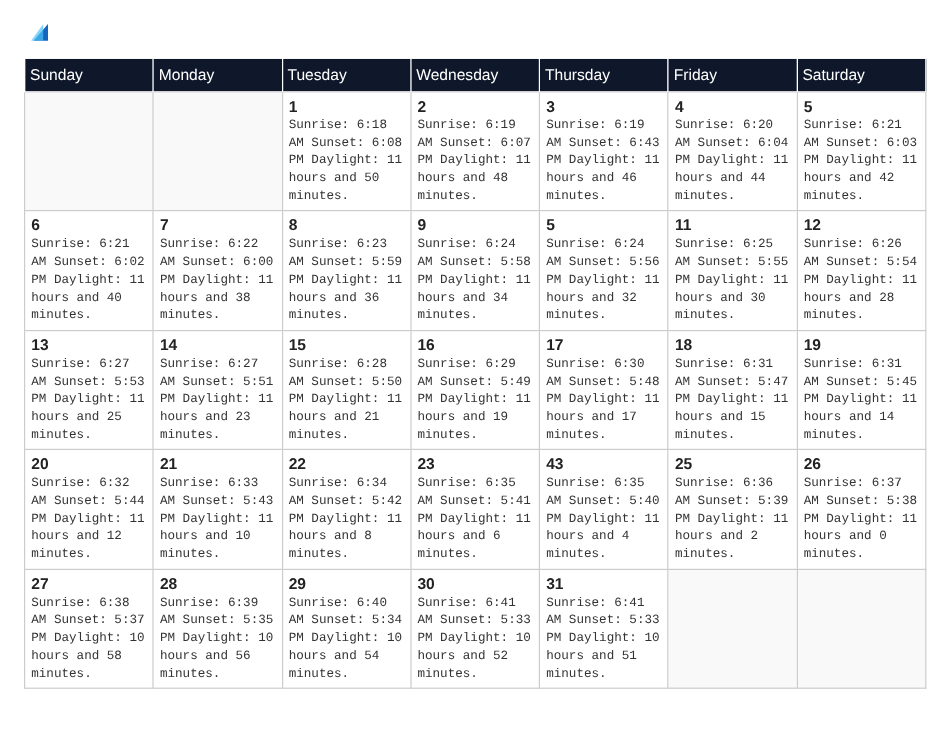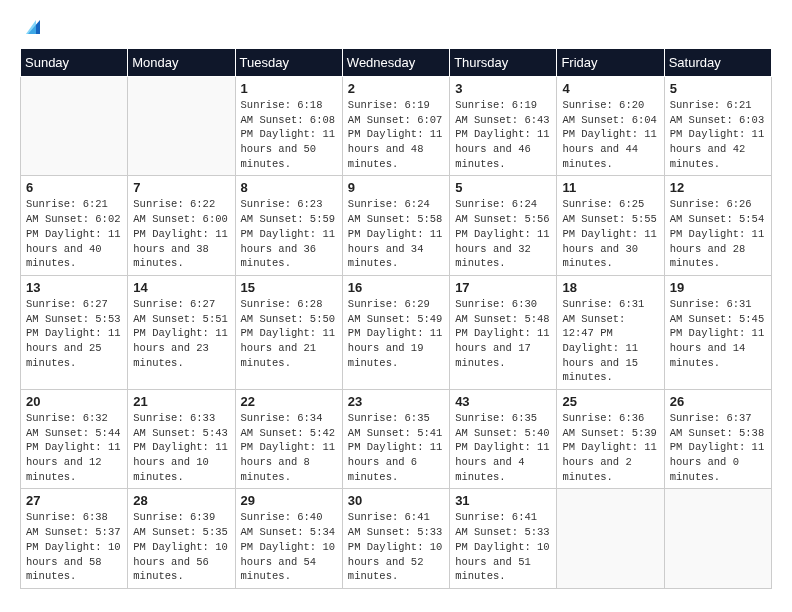--- a/index.html
+++ b/index.html
@@ -226,21 +226,21 @@
         </td>
         <td>
           <span class="day-number">17</span>
           <div class="day-info">Sunrise: 6:30 AM
 Sunset: 5:48 PM
 Daylight: 11 hours and 17 minutes.</div>
         </td>
         <td>
           <span class="day-number">18</span>
           <div class="day-info">Sunrise: 6:31 AM
-Sunset: 12:47 PM
+Sunset: 5:47 PM
 Daylight: 11 hours and 15 minutes.</div>
         </td>
         <td>
           <span class="day-number">19</span>
           <div class="day-info">Sunrise: 6:31 AM
 Sunset: 5:45 PM
 Daylight: 11 hours and 14 minutes.</div>
         </td>
       </tr>
       <tr>

